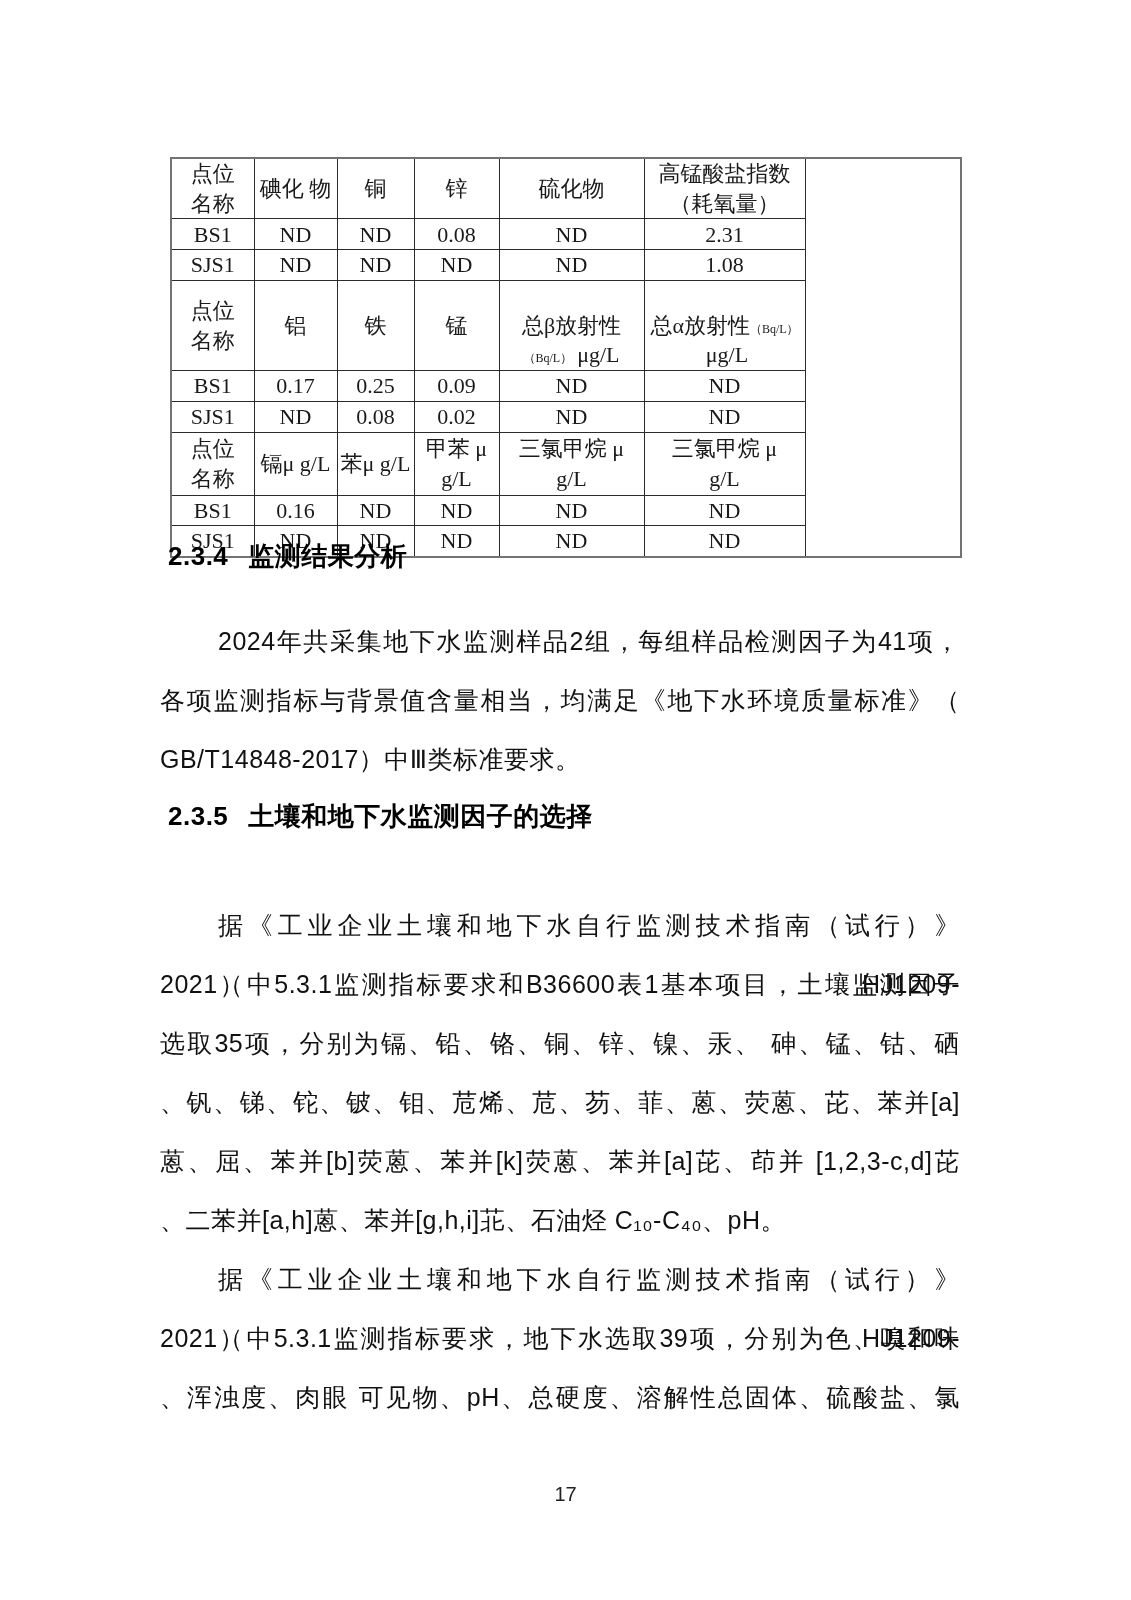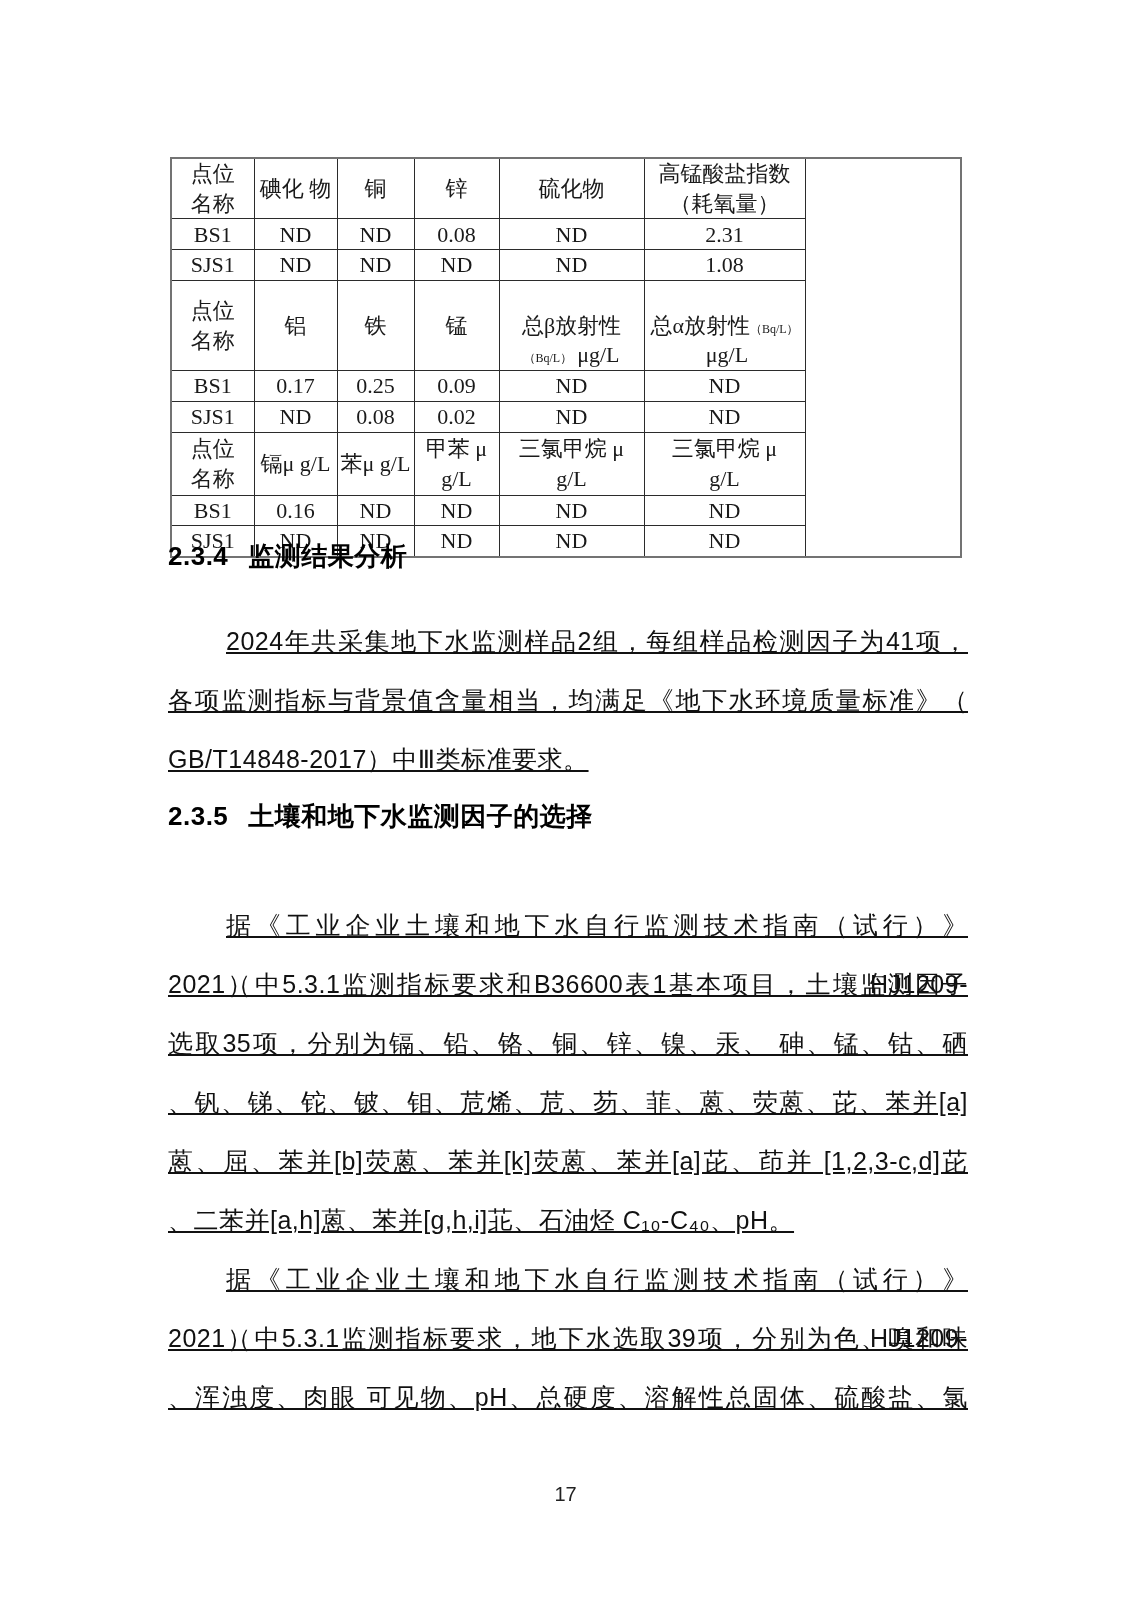--- a/index.html
+++ b/index.html
@@ -36,21 +36,21 @@
     position:relative;
     width:800px;
     height:59px;line-height:59px;
     text-align:justify;text-align-last:justify;
     font-size:25px;
     letter-spacing:0.5px;
     white-space:normal;
   }
   .tline.ind{padding-left:58px;width:742px;}
   .tline.lastline{text-align-last:left;}
-  .para{position:absolute;left:168px;text-decoration:underline;}
+  .para{position:absolute;left:160px;}
   .heading{
     position:absolute;left:168px;height:40px;line-height:40px;
     font-weight:bold;font-size:26px;color:#000;
     letter-spacing:0.5px;
   }
   .heading .hnum{font-family:"Liberation Sans",sans-serif;margin-right:20px;}
   .footer{
     position:absolute;left:0;top:1480px;width:1131px;height:28px;
     line-height:28px;text-align:center;font-size:20px;color:#222;
   }

